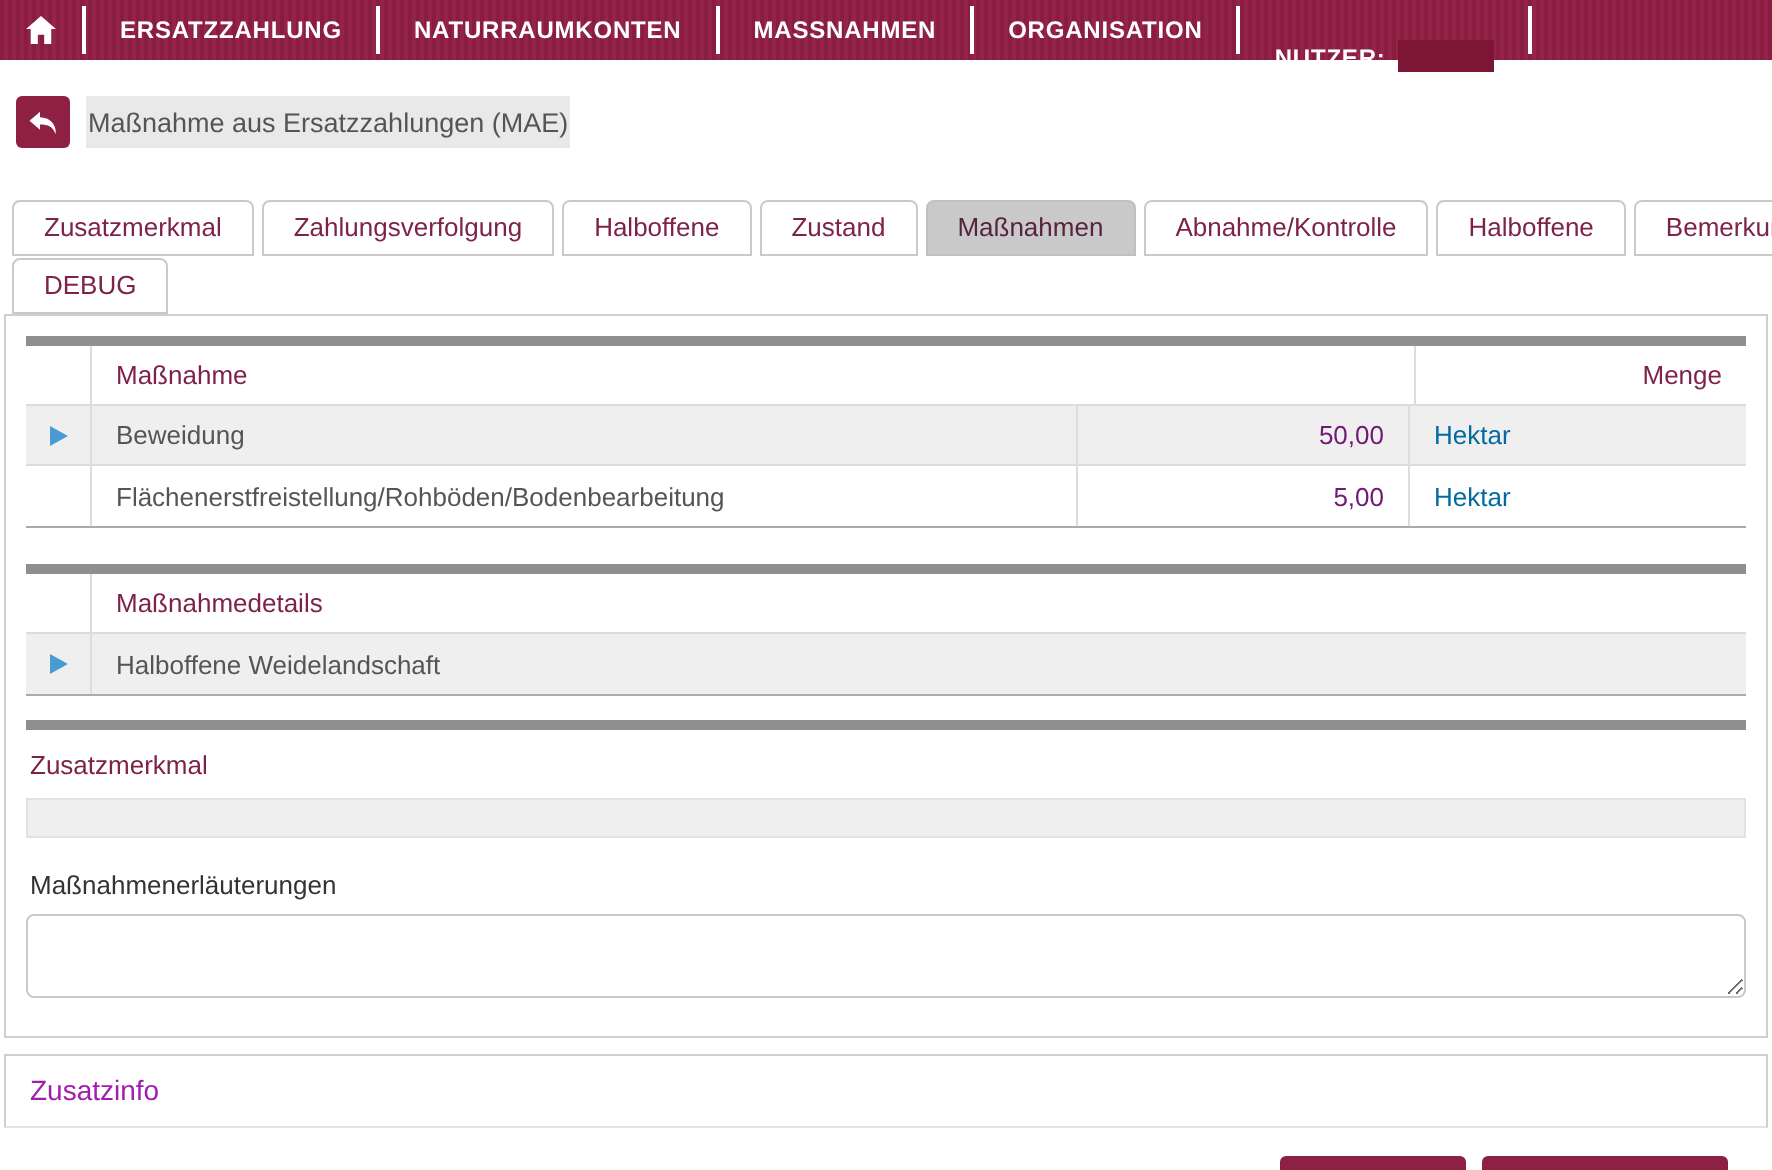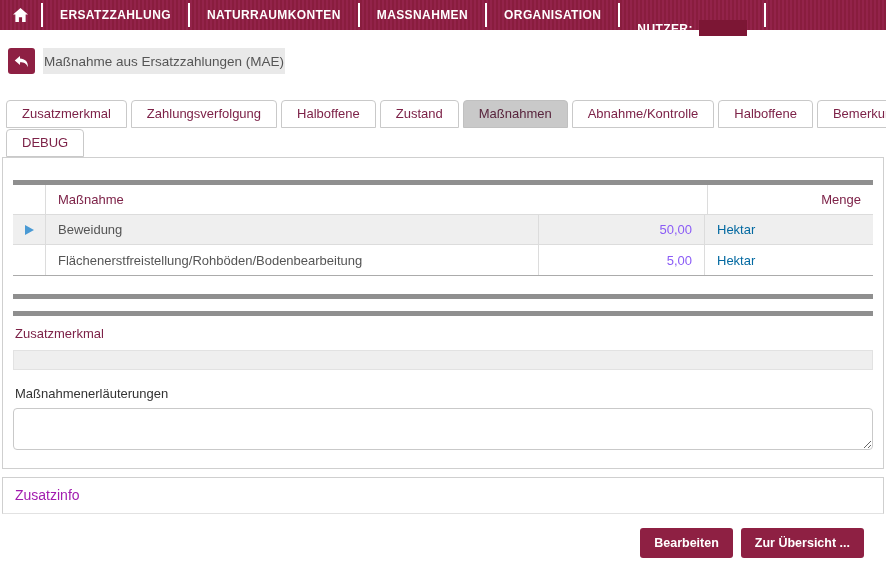--- a/index.html
+++ b/index.html
@@ -38,32 +38,32 @@
   .tab {
     background: #fff; border: 1px solid #c9c9c9; border-radius: 4px 4px 0 0;
     color: #7d2248; font-size: 13px; padding: 5px 15px 6px; cursor: pointer;
     white-space: nowrap;
   }
   .tab.active { background: #c9c9c9; border-color: #c0c0c0; color: #58233c; }
   .tabrow2 { margin-top: 1px; }
 
   
   .panel {
-    margin: 0 2px; border: 1px solid #cfcfcf; padding: 22px 10px 14px 10px;
+    margin: 0 2px; border: 1px solid #cfcfcf; padding: 10px 10px 14px 10px;
   }
   .thickbar { height: 5px; background: #8f8f8f; }
 
   .grid { width: 100%; border-bottom: 1px solid #ababab; font-size: 13px; }
   .grow { display: flex; align-items: stretch; border-bottom: 1px solid #dcdcdc; min-height: 30px; }
   .grow:last-child { border-bottom: none; }
   .g-icon { width: 33px; flex: 0 0 33px; border-right: 1px solid #dcdcdc;
     display: flex; align-items: center; justify-content: center; }
   .g-name { flex: 1 1 auto; display: flex; align-items: center; padding: 0 12px; color: #555; }
   .g-amount { flex: 0 0 166px; border-left: 1px solid #dcdcdc; display: flex;
-    align-items: center; justify-content: flex-end; padding: 0 12px; color: #8b5cf6; }
+    align-items: center; justify-content: flex-end; padding: 0 12px; color: #701a75; }
   .g-unit { flex: 0 0 169px; border-left: 1px solid #dcdcdc; display: flex;
     align-items: center; padding: 0 12px; color: #0369a1; }
   .ghead .g-name, .ghead .g-amount, .ghead .g-unit { color: #7d2248; }
   .grow.alt { background: #efefef; }
   .tri { width: 0; height: 0; border-left: 9px solid #4a9ad4;
     border-top: 5px solid transparent; border-bottom: 5px solid transparent; }
 
   .section-gap { height: 18px; }
   .section-gap-sm { height: 12px; }
 
@@ -167,20 +167,32 @@
       <div class="g-name">Flächenerstfreistellung/Rohböden/Bodenbearbeitung</div>
       <div class="g-amount">5,00</div>
       <div class="g-unit">Hektar</div>
     </div>
   </div>
 
   <div class="section-gap"></div>
 
   
   <div class="thickbar"></div>
+  <div class="grid">
+    <div class="grow ghead">
+      <div class="g-icon"></div>
+      <div class="g-name">Maßnahmedetails</div>
+    </div>
+    <div class="grow alt">
+      <div class="g-icon">
+        <span class="tri"></span>
+      </div>
+      <div class="g-name">Halboffene Weidelandschaft</div>
+    </div>
+  </div>
 
   <div class="section-gap-sm"></div>
 
   
   <div class="thickbar"></div>
   <div class="zlabel">Zusatzmerkmal</div>
   <div class="zfield"></div>
 
   
   <div class="elabel">Maßnahmenerläuterungen</div>

